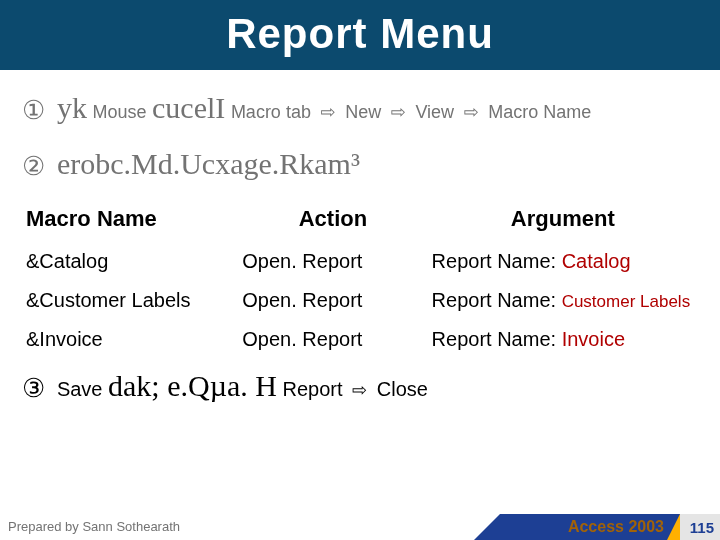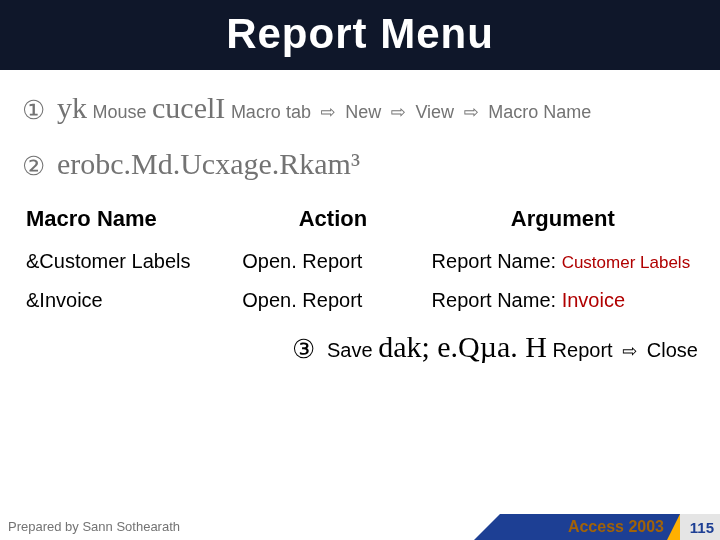--- a/index.html
+++ b/index.html
@@ -1,18 +1,18 @@
 <!DOCTYPE html>
 <html><head>
 <meta charset="utf-8">
 <style>
   * { margin: 0; padding: 0; box-sizing: border-box; }
   html, body { width: 720px; height: 540px; font-family: Arial, Helvetica, sans-serif; background: #fff; overflow: hidden; }
   .slide { width: 720px; height: 540px; position: relative; }
-  .title-bar { background: #0f172a; color: #fff; text-align: center; padding: 10px 0 12px; }
+  .title-bar { background: #0c4a6e; color: #fff; text-align: center; padding: 10px 0 12px; }
   .title-bar h1 { font-size: 42px; font-weight: bold; letter-spacing: 1px; }
   .content { padding: 18px 22px 0 22px; }
   .step-line { margin-bottom: 16px; font-size: 20px; color: #737373; line-height: 1.3; }
   .circ-num { font-family: "Times New Roman", serif; font-size: 26px; margin-right: 6px; vertical-align: -1px; }
   .step1-a { font-family: "Times New Roman", serif; font-size: 30px; }
   .step1-b { font-size: 18px; }
   .step1-c { font-family: "Times New Roman", serif; font-size: 30px; }
   .step1-d { font-size: 18px; }
   .step1-e { font-size: 18px; }
   .arrow { font-family: "Segoe UI Symbol", Arial, sans-serif; font-size: 18px; padding: 0 4px; }
@@ -20,21 +20,21 @@
   .table { width: 100%; border-collapse: collapse; margin-top: 6px; }
   .table th { font-size: 22px; font-weight: bold; text-align: left; padding: 6px 4px 10px; }
   .table th.center { text-align: center; }
   .table td { font-size: 20px; padding: 8px 4px; vertical-align: top; }
   .table td .rn-label { font-size: 20px; }
   .table td .rn-val { color: #b00000; font-size: 20px; }
   .table td .rn-val.small { font-size: 17px; }
   .col-a { width: 32%; }
   .col-b { width: 28%; }
   .col-c { width: 40%; }
-  .step3 { margin-top: 10px; font-size: 20px; text-align: right; }
+  .step3 { margin-top: 10px; font-size: 20px; }
   .step3 .save-lbl { font-size: 20px; }
   .step3 .save-mid { font-family: "Times New Roman", serif; font-size: 30px; }
   .arrow-thin { font-family: "Segoe UI Symbol", Arial; font-size: 18px; padding: 0 4px; }
   .footer { position: absolute; bottom: 0; left: 0; right: 0; height: 30px; }
   .footer-left { position: absolute; left: 8px; bottom: 6px; font-size: 13px; color: #737373; }
   .footer-bar { position: absolute; right: 0; bottom: 0; height: 26px; width: 220px; background: #1d3f94; }
   .footer-bar::before { content: ""; position: absolute; left: -26px; top: 0; width: 0; height: 0; border-right: 26px solid #1d3f94; border-top: 26px solid transparent; }
   .footer-app { position: absolute; right: 56px; bottom: 4px; color: #a16207; font-size: 16px; font-weight: bold; }
   .footer-num { position: absolute; right: 0; bottom: 0; width: 40px; height: 26px; background: #e5e5e5; }
   .footer-num::before { content: ""; position: absolute; left: -13px; top: 0; width: 0; height: 0; border-right: 13px solid #ffb000; border-top: 26px solid transparent; }
@@ -73,20 +73,28 @@
     <table class="table">
       <thead>
         <tr>
           <th class="col-a">Macro Name</th>
           <th class="col-b center">Action</th>
           <th class="col-c center">Argument</th>
         </tr>
       </thead>
       <tbody>
         <tr>
+          <td>&amp;Catalog</td>
+          <td>Open. Report</td>
+          <td>
+            <span class="rn-label">Report Name:</span>
+            <span class="rn-val">Catalog</span>
+          </td>
+        </tr>
+        <tr>
           <td>&amp;Customer Labels</td>
           <td>Open. Report</td>
           <td>
             <span class="rn-label">Report Name:</span>
             <span class="rn-val small">Customer Labels</span>
           </td>
         </tr>
         <tr>
           <td>&amp;Invoice</td>
           <td>Open. Report</td>

